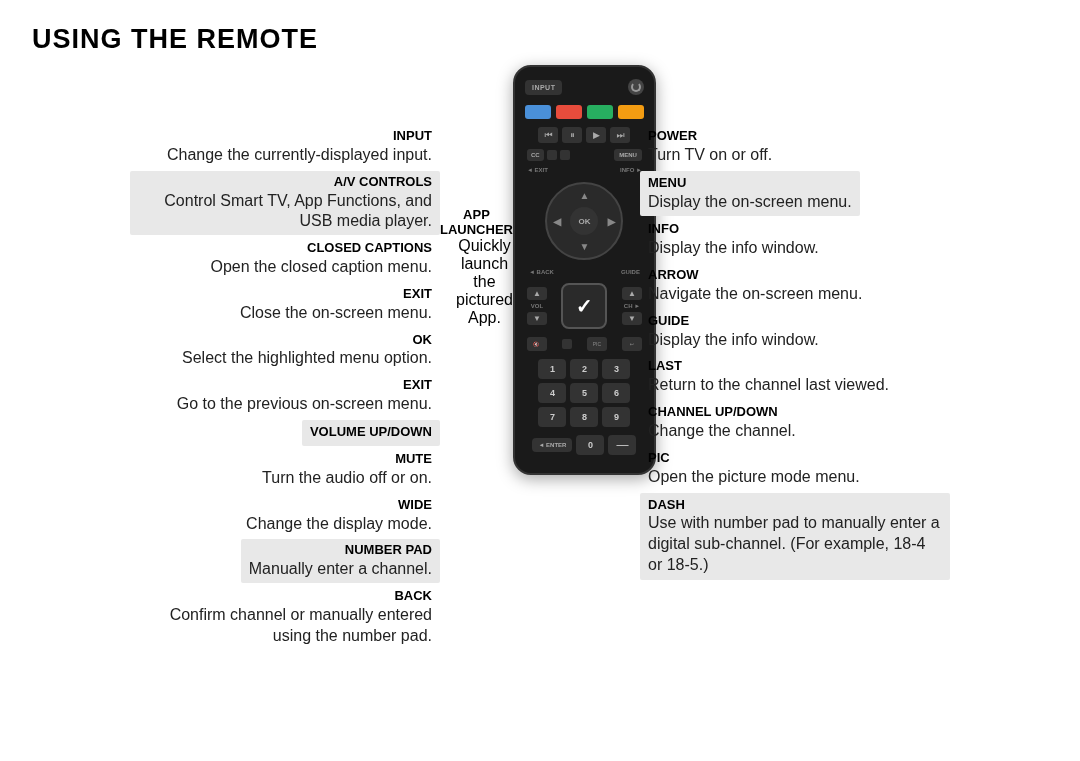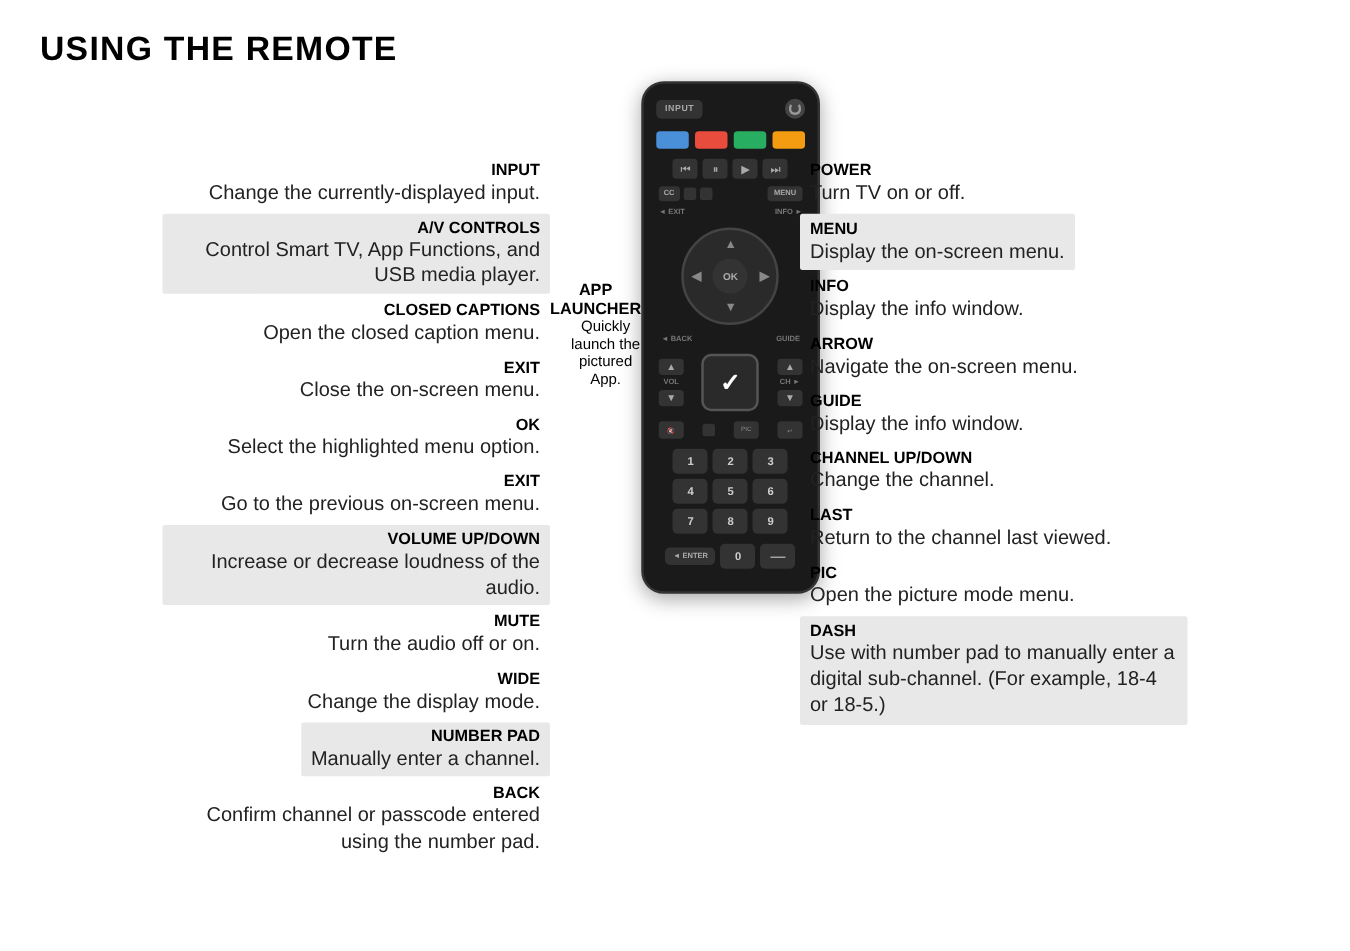--- a/index.html
+++ b/index.html
@@ -104,21 +104,21 @@
       text-align: center;
       margin-bottom: 6px;
     }
 
     .app-launcher-label .label-title {
       font-weight: 900;
       font-size: 13px;
     }
 
     .app-launcher-label .label-desc {
-      font-size: 12px;
+      font-size: 16px;
       margin-left: 16px;
     }
 
     
     .remote-body {
       width: 150px;
       background: #1a1a1a;
       border-radius: 18px;
       padding: 12px 10px 18px 10px;
       display: flex;
@@ -523,41 +523,40 @@
       <span class="label-desc">Select the highlighted menu option.</span>
     </div>
 
     <div class="label-item">
       <span class="label-title">EXIT</span>
       <span class="label-desc">Go to the previous on-screen menu.</span>
     </div>
 
     <div class="label-item shaded">
       <span class="label-title">VOLUME UP/DOWN</span>
-      <span class="label-desc">Increase or decrease loudness of the audio.</span>
     </div>
 
     <div class="label-item">
       <span class="label-title">MUTE</span>
       <span class="label-desc">Turn the audio off or on.</span>
     </div>
 
     <div class="label-item">
       <span class="label-title">WIDE</span>
       <span class="label-desc">Change the display mode.</span>
     </div>
 
     <div class="label-item shaded">
       <span class="label-title">NUMBER PAD</span>
       <span class="label-desc">Manually enter a channel.</span>
     </div>
 
     <div class="label-item">
       <span class="label-title">BACK</span>
-      <span class="label-desc">Confirm channel or passcode entered using the number pad.</span>
+      <span class="label-desc">Confirm channel or manually entered using the number pad.</span>
     </div>
   </div>
 
   <div class="remote-container">
 
     <div class="app-launcher-label">
       <div class="label-title">APP LAUNCHER</div>
       <div class="label-desc">Quickly launch the pictured App.</div>
     </div>
 
@@ -679,27 +678,27 @@
       <span class="label-desc">Navigate the on-screen menu.</span>
     </div>
 
     <div class="label-item">
       <span class="label-title">GUIDE</span>
       <span class="label-desc">Display the info window.</span>
     </div>
 
 
     <div class="label-item">
+      <span class="label-title">LAST</span>
+      <span class="label-desc">Return to the channel last viewed.</span>
+    </div>
+
+    <div class="label-item">
       <span class="label-title">CHANNEL UP/DOWN</span>
       <span class="label-desc">Change the channel.</span>
-    </div>
-
-    <div class="label-item">
-      <span class="label-title">LAST</span>
-      <span class="label-desc">Return to the channel last viewed.</span>
     </div>
 
     <div class="label-item">
       <span class="label-title">PIC</span>
       <span class="label-desc">Open the picture mode menu.</span>
     </div>
 
     <div class="label-item shaded">
       <span class="label-title">DASH</span>
       <span class="label-desc">Use with number pad to manually enter a digital sub-channel. (For example, 18-4 or 18-5.)</span>

